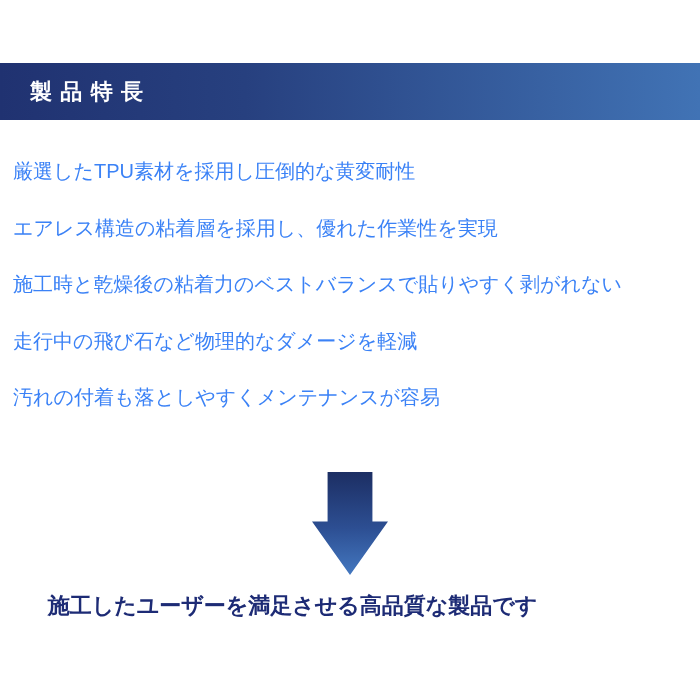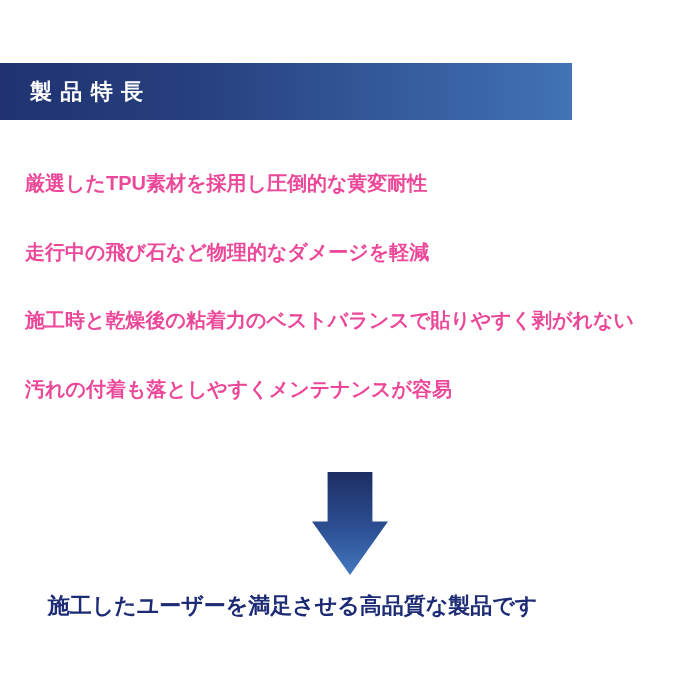--- a/index.html
+++ b/index.html
@@ -17,21 +17,21 @@
   .page {
     position: absolute;
     inset: 0;
     background: #ffffff;
   }
   
   .header-bar {
     position: absolute;
     top: 63px;
     left: 0;
-    width: 572px;
+    width: 700px;
     height: 57px;
     background: linear-gradient(90deg, #203271 0%, #27407f 35%, #4173b5 100%);
     display: flex;
     align-items: center;
   }
   .header-title {
     color: #ffffff;
     font-family: "Liberation Serif", "DejaVu Serif", serif;
     font-size: 22px;
     font-weight: bold;
@@ -40,26 +40,26 @@
     line-height: 1;
   }
   
   .feature-list {
     position: absolute;
     top: 141px;
     left: 9px;
     right: 0;
   }
   .feature-item {
-    margin: 16px;
+    margin: 4px;
     height: 52.5px;
     line-height: 52.5px;
     font-size: 20px;
-    font-weight: 700;
-    color: #ec4899;
+    font-weight: 400;
+    color: #3b82f6;
     letter-spacing: 0px;
     white-space: nowrap;
   }
   
   .down-arrow {
     position: absolute;
     left: 312px;
     top: 472px;
     width: 76px;
     height: 103px;
@@ -85,22 +85,23 @@
 <body>
 
 <div class="page">
 
   <div class="header-bar">
     <span class="header-title">製品特長</span>
   </div>
 
   <div class="feature-list">
     <p class="feature-item">厳選したTPU素材を採用し圧倒的な黄変耐性</p>
+    <p class="feature-item">エアレス構造の粘着層を採用し、優れた作業性を実現</p>
+    <p class="feature-item">施工時と乾燥後の粘着力のベストバランスで貼りやすく剥がれない</p>
     <p class="feature-item">走行中の飛び石など物理的なダメージを軽減</p>
-    <p class="feature-item">施工時と乾燥後の粘着力のベストバランスで貼りやすく剥がれない</p>
     <p class="feature-item">汚れの付着も落としやすくメンテナンスが容易</p>
   </div>
 
   <div class="down-arrow"></div>
 
   <div class="conclusion">施工したユーザーを満足させる高品質な製品です</div>
 
 </div>
 
 </body></html>

